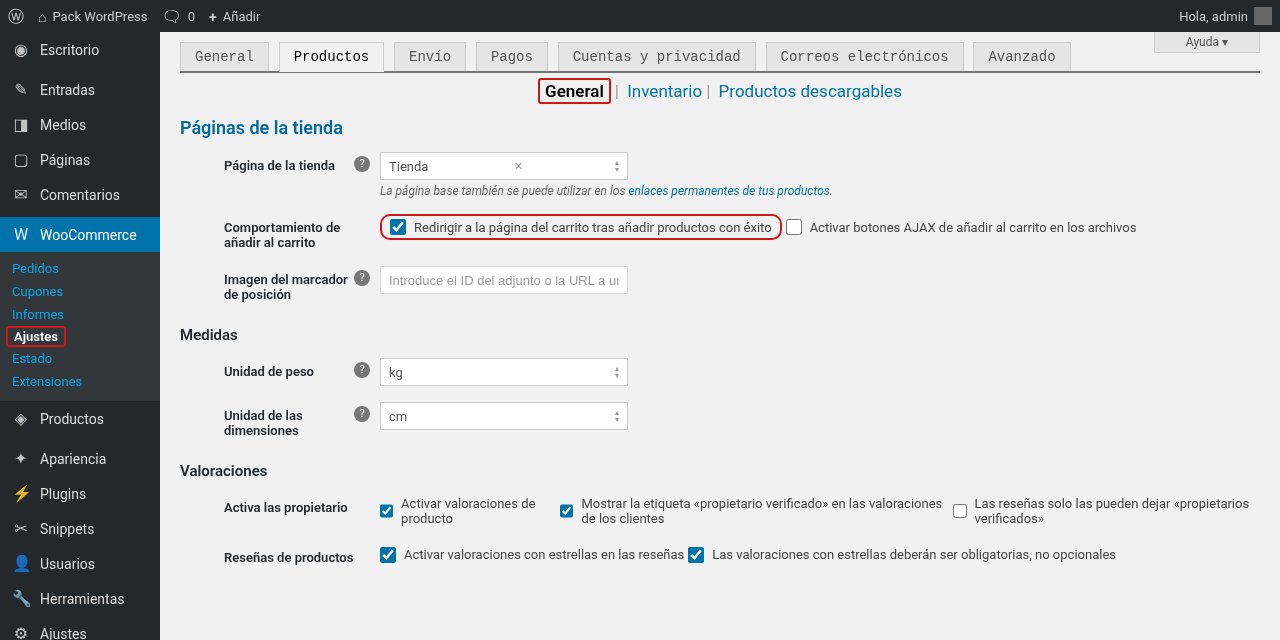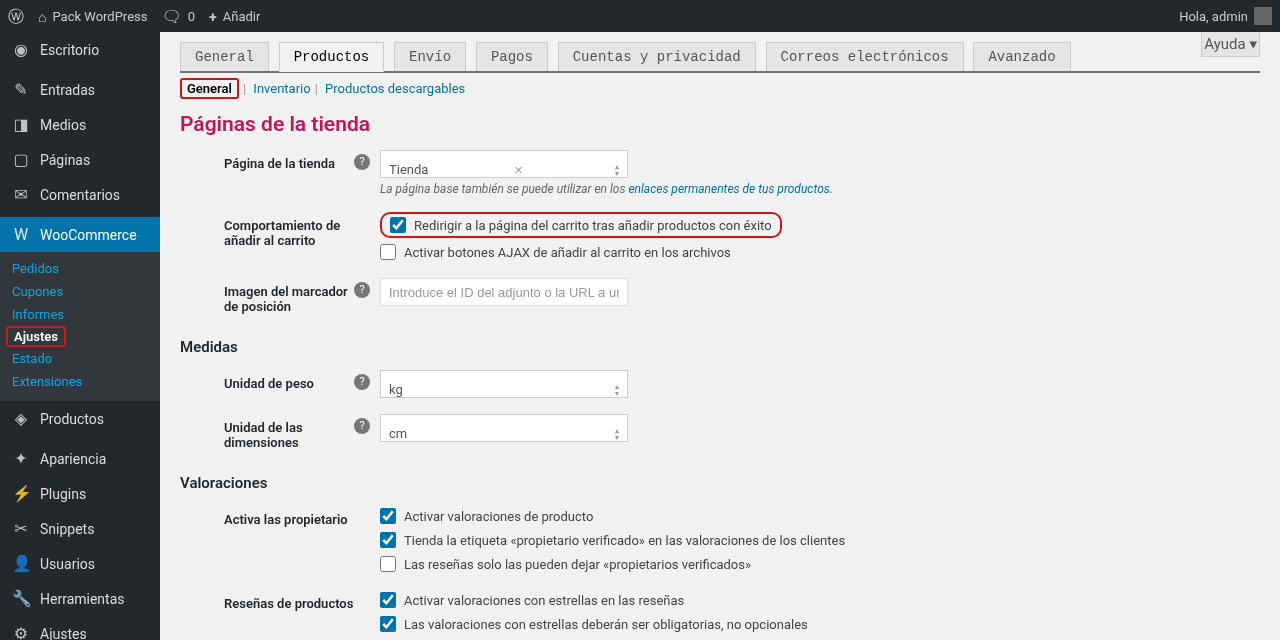--- a/index.html
+++ b/index.html
@@ -22,53 +22,53 @@
 .sidebar .menu-item.current::after { content: ""; position: absolute; right: -8px; top: 50%; margin-top: -8px; border: 8px solid transparent; border-right-color: #f1f1f1; }
 .sidebar .submenu { background: #32373c; padding: 5px 0 8px; font-size: 13px; }
 .sidebar .submenu .sub-item { padding: 4px 12px; cursor: pointer; color: #0ea5e9; }
 .sidebar .submenu .sub-item.active { color: #fff; font-weight: 600; }
 .sidebar .submenu .sub-item.active.highlighted { border: 2px solid #cc1818; border-radius: 3px; display: inline-block; margin-left: 6px; padding: 1px 6px; }
 .sidebar .micon { width: 18px; font-size: 16px; text-align: center; opacity: 0.85; }
 .sidebar .sep { height: 5px; }
 
 
 .main { position: absolute; left: 160px; right: 0; top: 32px; bottom: 0; overflow: auto; background: #f1f1f1; padding: 0 20px 30px; }
-.help-tab { position: absolute; right: 20px; top: 0; background: #e5e5e5; border: 1px solid #ccc; border-top: none; padding: 3px 2px; font-size: 15px; color: #555; cursor: pointer; }
+.help-tab { position: absolute; right: 20px; top: 0; background: #e5e5e5; border: 1px solid #ccc; border-top: none; padding: 3px 31px; font-size: 12px; color: #555; cursor: pointer; }
 .nav-tabs { margin-top: 10px; border-bottom: 2px solid #737373; font-family: Liberation Mono, monospace; }
 .nav-tab { display: inline-block; padding: 6px 14px; background: #e5e5e5; border: 1px solid #ccc; border-bottom: none; margin-right: 2px; margin-bottom: -1px; font-size: 14px; color: #555; cursor: pointer; }
 .nav-tab.active { background: #f1f1f1; border-bottom: 1px solid #f1f1f1; color: #000; }
 
-.subsub { margin: 8px 0 14px; font-size: 13px; }
+.subsub { margin: 8px 0 14px; font-size: 17px; text-align: center; }
 .subsub .sublink { color: #0073aa; cursor: pointer; }
 .subsub .sublink.current { color: #000; font-weight: 600; }
 .subsub .sublink.current.highlighted { border: 2px solid #cc1818; border-radius: 3px; padding: 1px 5px; }
 .subsub .sep { color: #999; padding: 0 4px; }
 
-h2.section { font-size: 21px; font-weight: 600; margin: 16px 0 14px; color: #be185d; }
+h2.section { font-size: 18px; font-weight: 600; margin: 16px 0 14px; color: #0369a1; }
 h3.subsection { font-size: 15px; font-weight: 600; margin: 24px 0 14px; color: #23282d; }
 
 .form-row { display: flex; margin-bottom: 16px; }
 .form-row .label-col { width: 220px; padding-top: 6px; font-size: 13px; font-weight: 600; color: #23282d; }
 .form-row .label-col.narrow { width: 130px; margin-left: 44px; }
 .form-row .field-col { flex: 1; position: relative; }
 .form-row .help-icon { display: inline-block; width: 16px; height: 16px; border-radius: 50%; background: #777; color: #fff; font-size: 11px; text-align: center; line-height: 16px; margin-right: 10px; position: relative; top: 4px; }
 .help-wrap { display: flex; align-items: flex-start; }
 .help-wrap .help-icon { flex-shrink: 0; }
 
-.select { display: inline-flex; align-items: flex-end; width: 248px; height: 28px; background: #fff; border: 1px solid #ccc; padding: 0 8px; font-size: 13px; color: #555; position: relative; cursor: pointer; }
+.select { display: inline-flex; align-items: center; width: 248px; height: 28px; background: #fff; border: 1px solid #ccc; padding: 0 8px; font-size: 13px; color: #555; position: relative; cursor: pointer; }
 .select .select-arrows { margin-left: auto; display: flex; flex-direction: column; font-size: 8px; line-height: 7px; color: #999; }
 .select.wide { width: 248px; }
 .select .select-x { margin-left: auto; color: #999; padding-right: 6px; font-size: 11px; }
 .desc { font-size: 12px; font-style: italic; color: #666; margin-top: 4px; }
 .desc a { color: #0073aa; }
 
 .checkbox-row { display: flex; align-items: center; gap: 8px; padding: 2px 0; }
 .checkbox-row input[type=checkbox] { width: 16px; height: 16px; accent-color: #0073aa; }
 .checkbox-row label { font-size: 13px; color: #444; }
-.checkbox-group { display: flex; flex-direction: column; gap: 4px; }
+.checkbox-group { display: flex; flex-direction: row; gap: 4px; }
 .checkbox-highlighted { border: 2px solid #cc1818; border-radius: 10px; padding: 3px 8px; display: inline-flex; }
 
 input[type=text].text-input { width: 248px; height: 28px; border: 1px solid #ddd; background: #fff; padding: 0 8px; font-size: 13px; color: #333; }
 input[type=text].text-input::placeholder { color: #999; }
 </style>
 </head>
 <body>
 
 <div class="admin-bar">
   <div class="admin-bar-left">
@@ -261,21 +261,21 @@
 
   <div class="form-row">
     <div class="label-col narrow">Activa las propietario</div>
     <div class="field-col checkbox-group" style="padding-left:26px">
       <div class="checkbox-row">
           <input type="checkbox" checked="" style="">
           <label>Activar valoraciones de producto</label>
         </div>
       <div class="checkbox-row">
           <input type="checkbox" checked="" style="">
-          <label>Tienda la etiqueta «propietario verificado» en las valoraciones de los clientes</label>
+          <label>Mostrar la etiqueta «propietario verificado» en las valoraciones de los clientes</label>
         </div>
       <div class="checkbox-row">
           <input type="checkbox" style="">
           <label>Las reseñas solo las pueden dejar «propietarios verificados»</label>
         </div>
     </div>
   </div>
 
   <div class="form-row">
     <div class="label-col narrow">Reseñas de productos</div>

